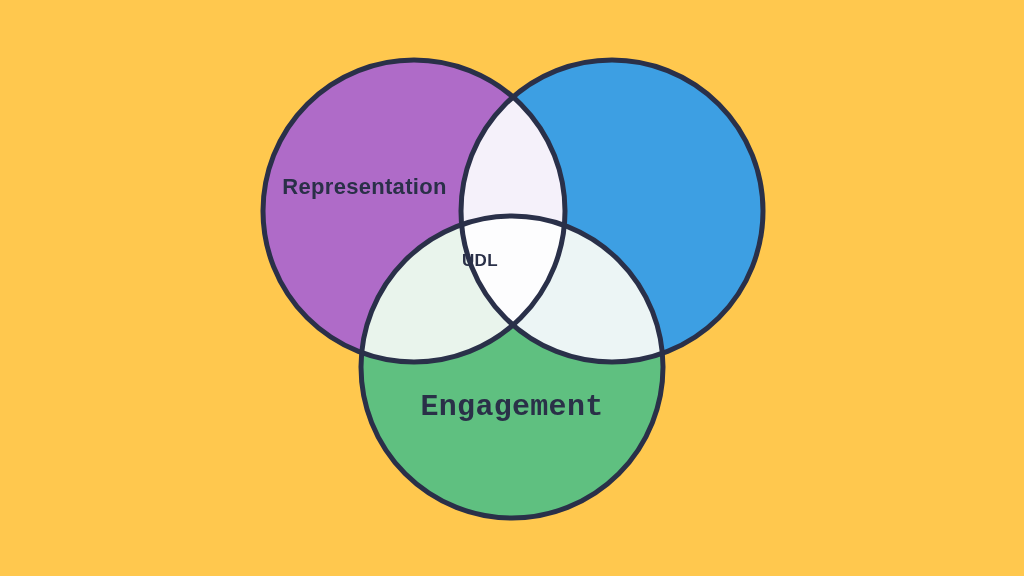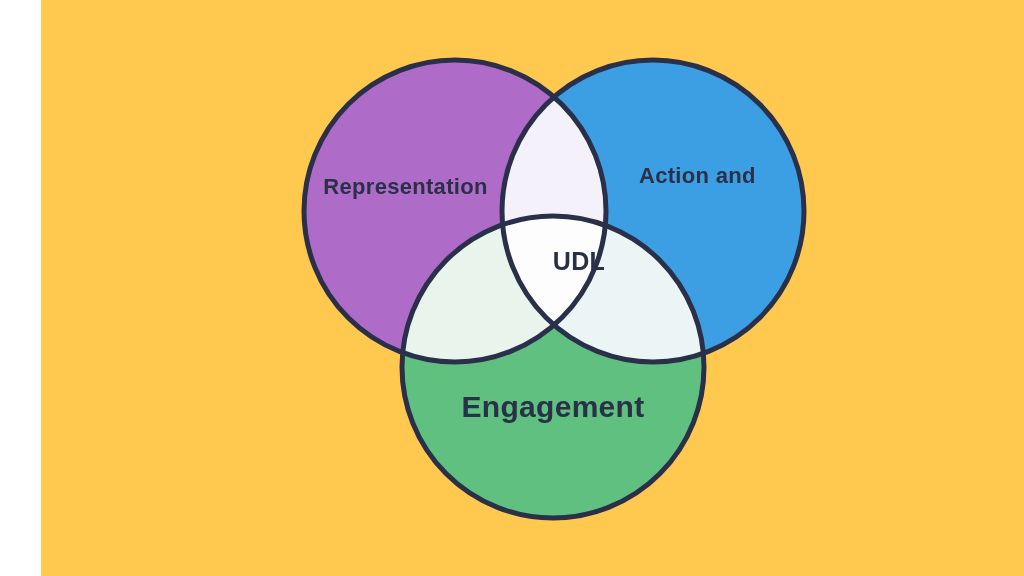--- a/index.html
+++ b/index.html
@@ -2,45 +2,44 @@
 <html><head>
 <meta charset="utf-8">
 <style>
   * { margin: 0; padding: 0; box-sizing: border-box; }
   html, body { width: 1024px; height: 576px; overflow: hidden; }
   .stage {
     position: relative;
     width: 932px;
     height: 576px;
     font-family: "Liberation Sans", sans-serif;
-    margin-left: 41px;
   }
   .stage svg { position: absolute; left: 0; top: 0; display: block; }
   .label {
     position: absolute;
     color: #2A3048;
     font-weight: 600;
     letter-spacing: 0.3px;
     user-select: none;
   }
   .label-representation {
     left: 262px; top: 172px; width: 205px;
     font-size: 22px; line-height: 30px; text-align: center;
   }
   .label-action {
     left: 598px; top: 162px; width: 170px;
     font-size: 22px; line-height: 27px; text-align: left;
   }
   .label-udl {
-    left: 488px; top: 247px; width: 100px;
-    font-size: 25px; line-height: 28px; text-align: center;
+    left: 462px; top: 247px; width: 100px;
+    font-size: 17px; line-height: 28px; text-align: left;
   }
   .label-engagement {
     left: 312px; top: 392px; width: 400px;
-    font-size: 30px; line-height: 30px; text-align: center;
+    font-size: 30px; line-height: 30px; text-align: center; font-family: Liberation Mono, monospace;
   }
 </style>
 </head>
 <body>
 
 <div class="stage">
 
   <svg viewBox="0 0 1024 576" width="1024" height="576">
     <defs>
       <clipPath id="clip-representation">
@@ -68,20 +67,19 @@
     <g fill="none" stroke-width="5" stroke="#2A3049">
       <circle cx="414" cy="211" r="151"></circle>
       <circle cx="612" cy="211" r="151"></circle>
       <circle cx="512" cy="367" r="151"></circle>
     </g>
   </svg>
 
   <div class="label label-representation">Representation</div>
 
   <div class="label label-action">
-    <div>Action and</div>
   </div>
 
   <div class="label label-udl">UDL</div>
 
   <div class="label label-engagement">Engagement</div>
 
 </div>
 
 </body></html>

